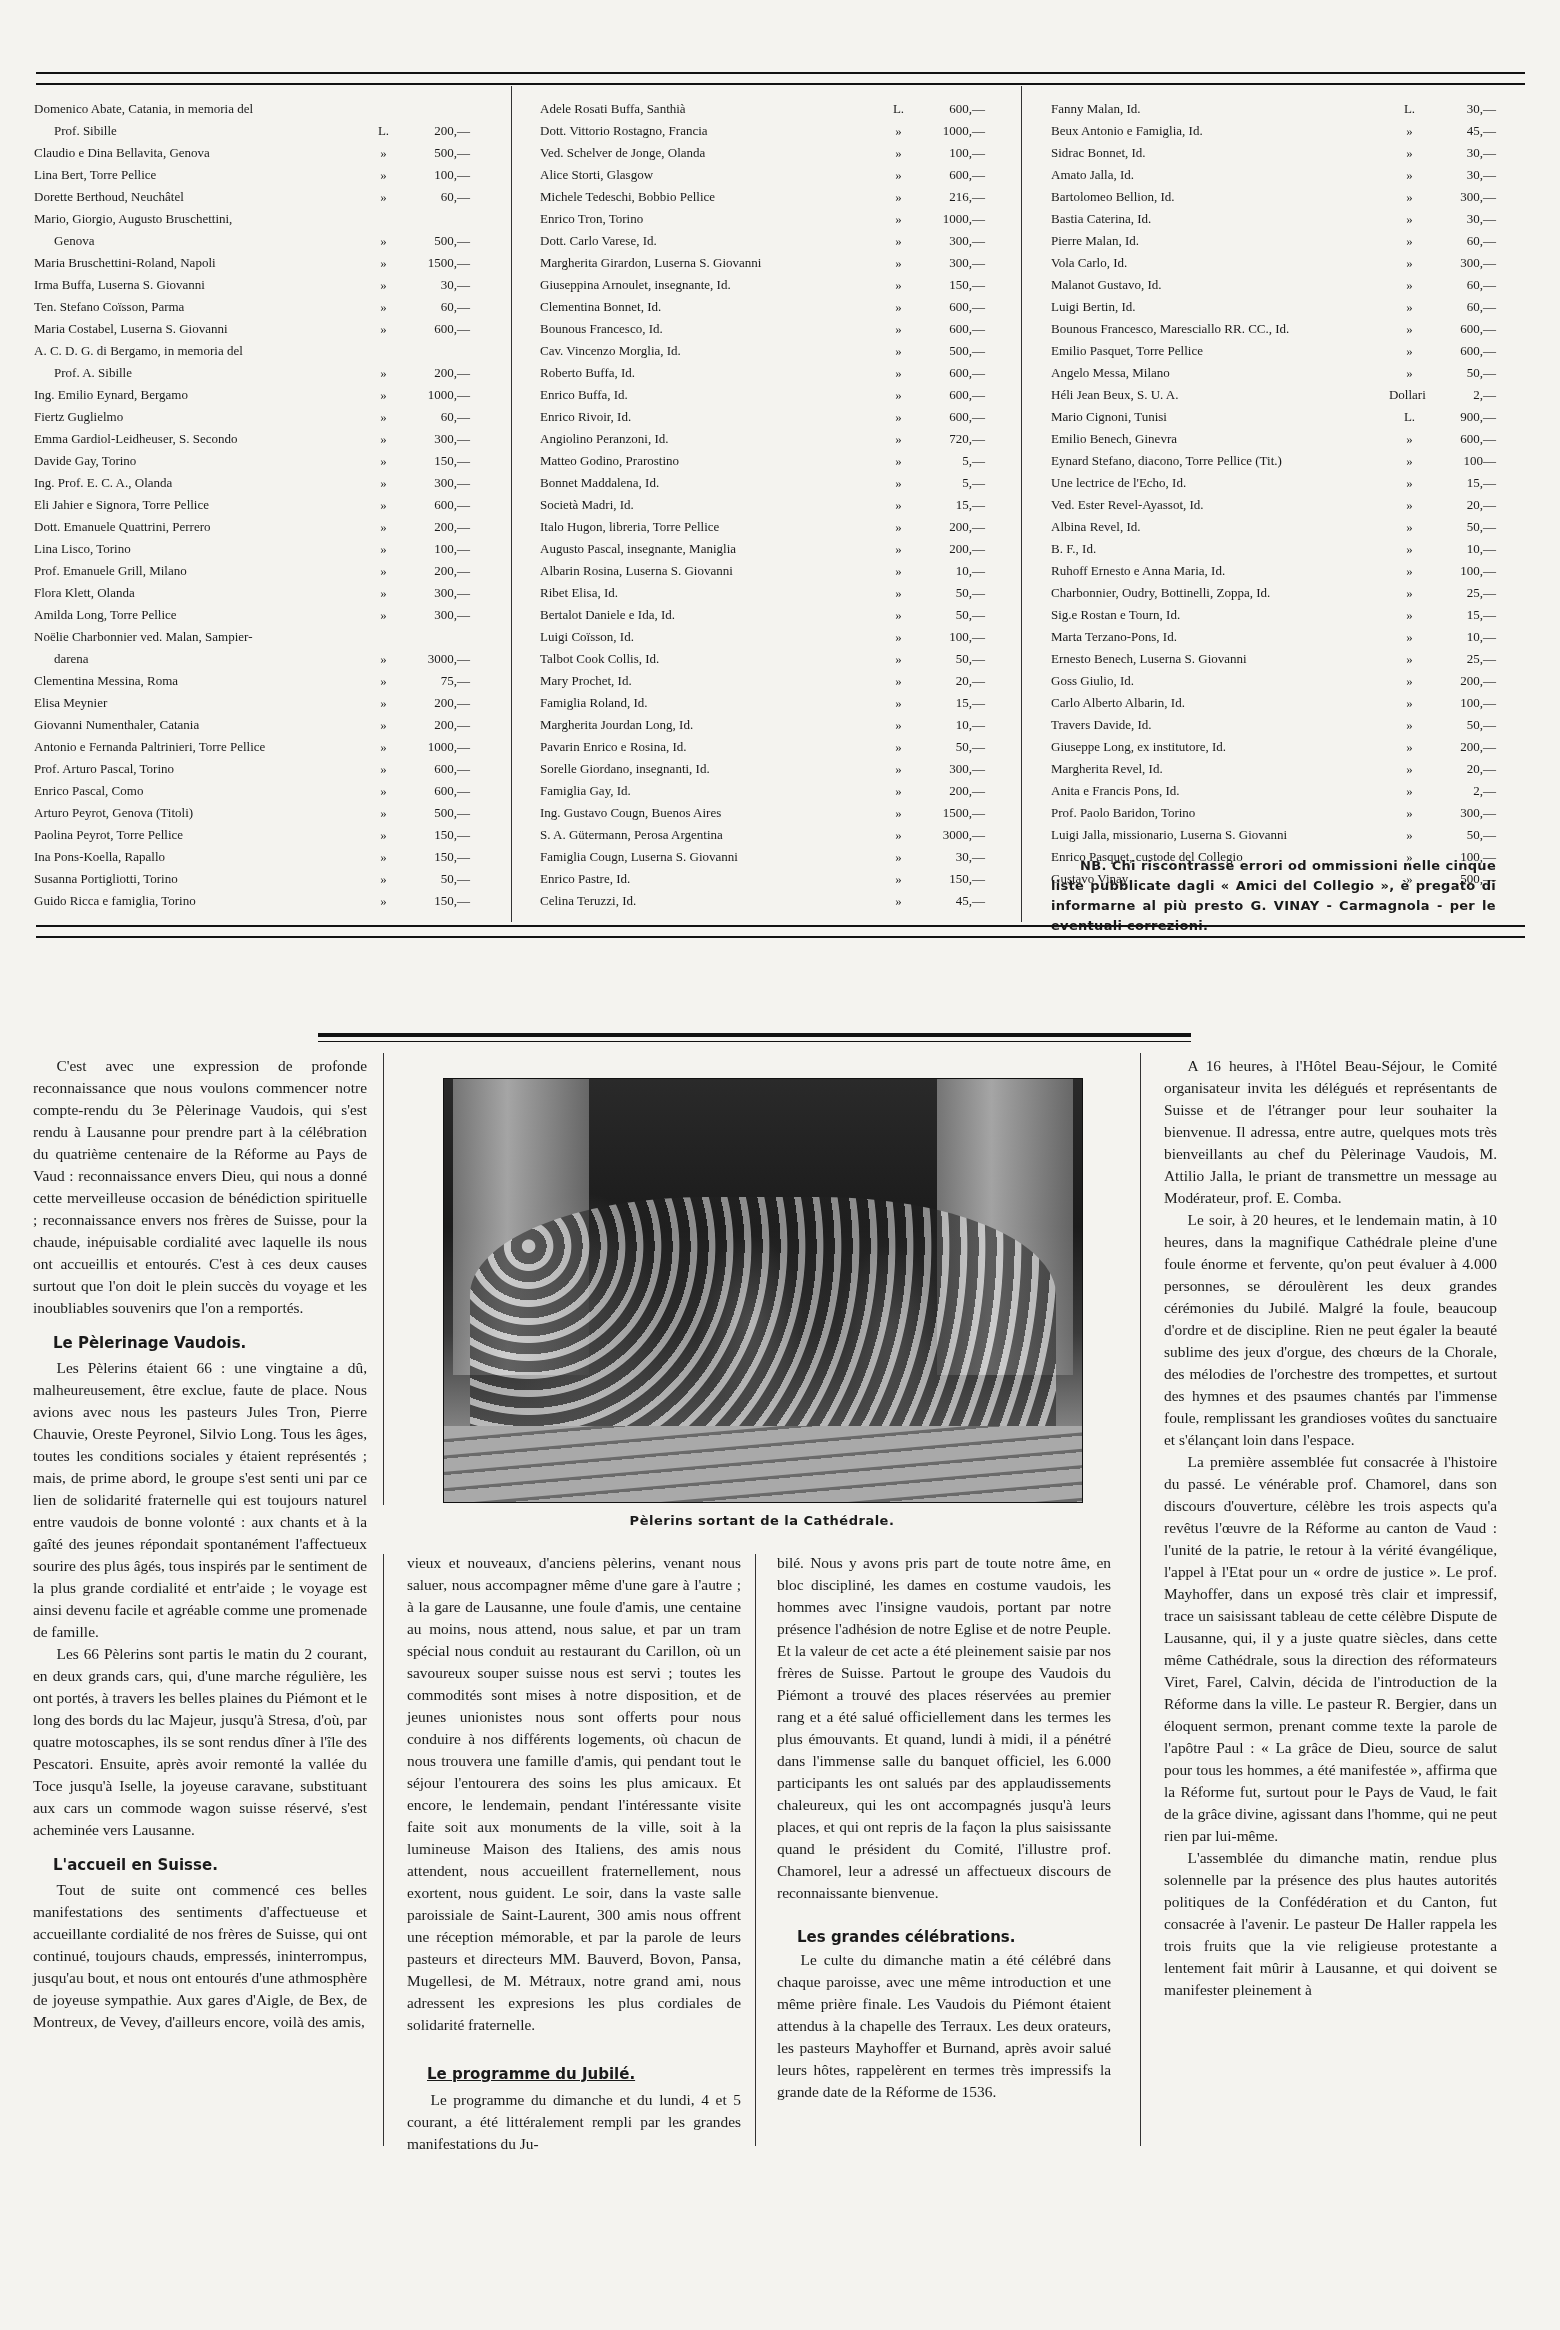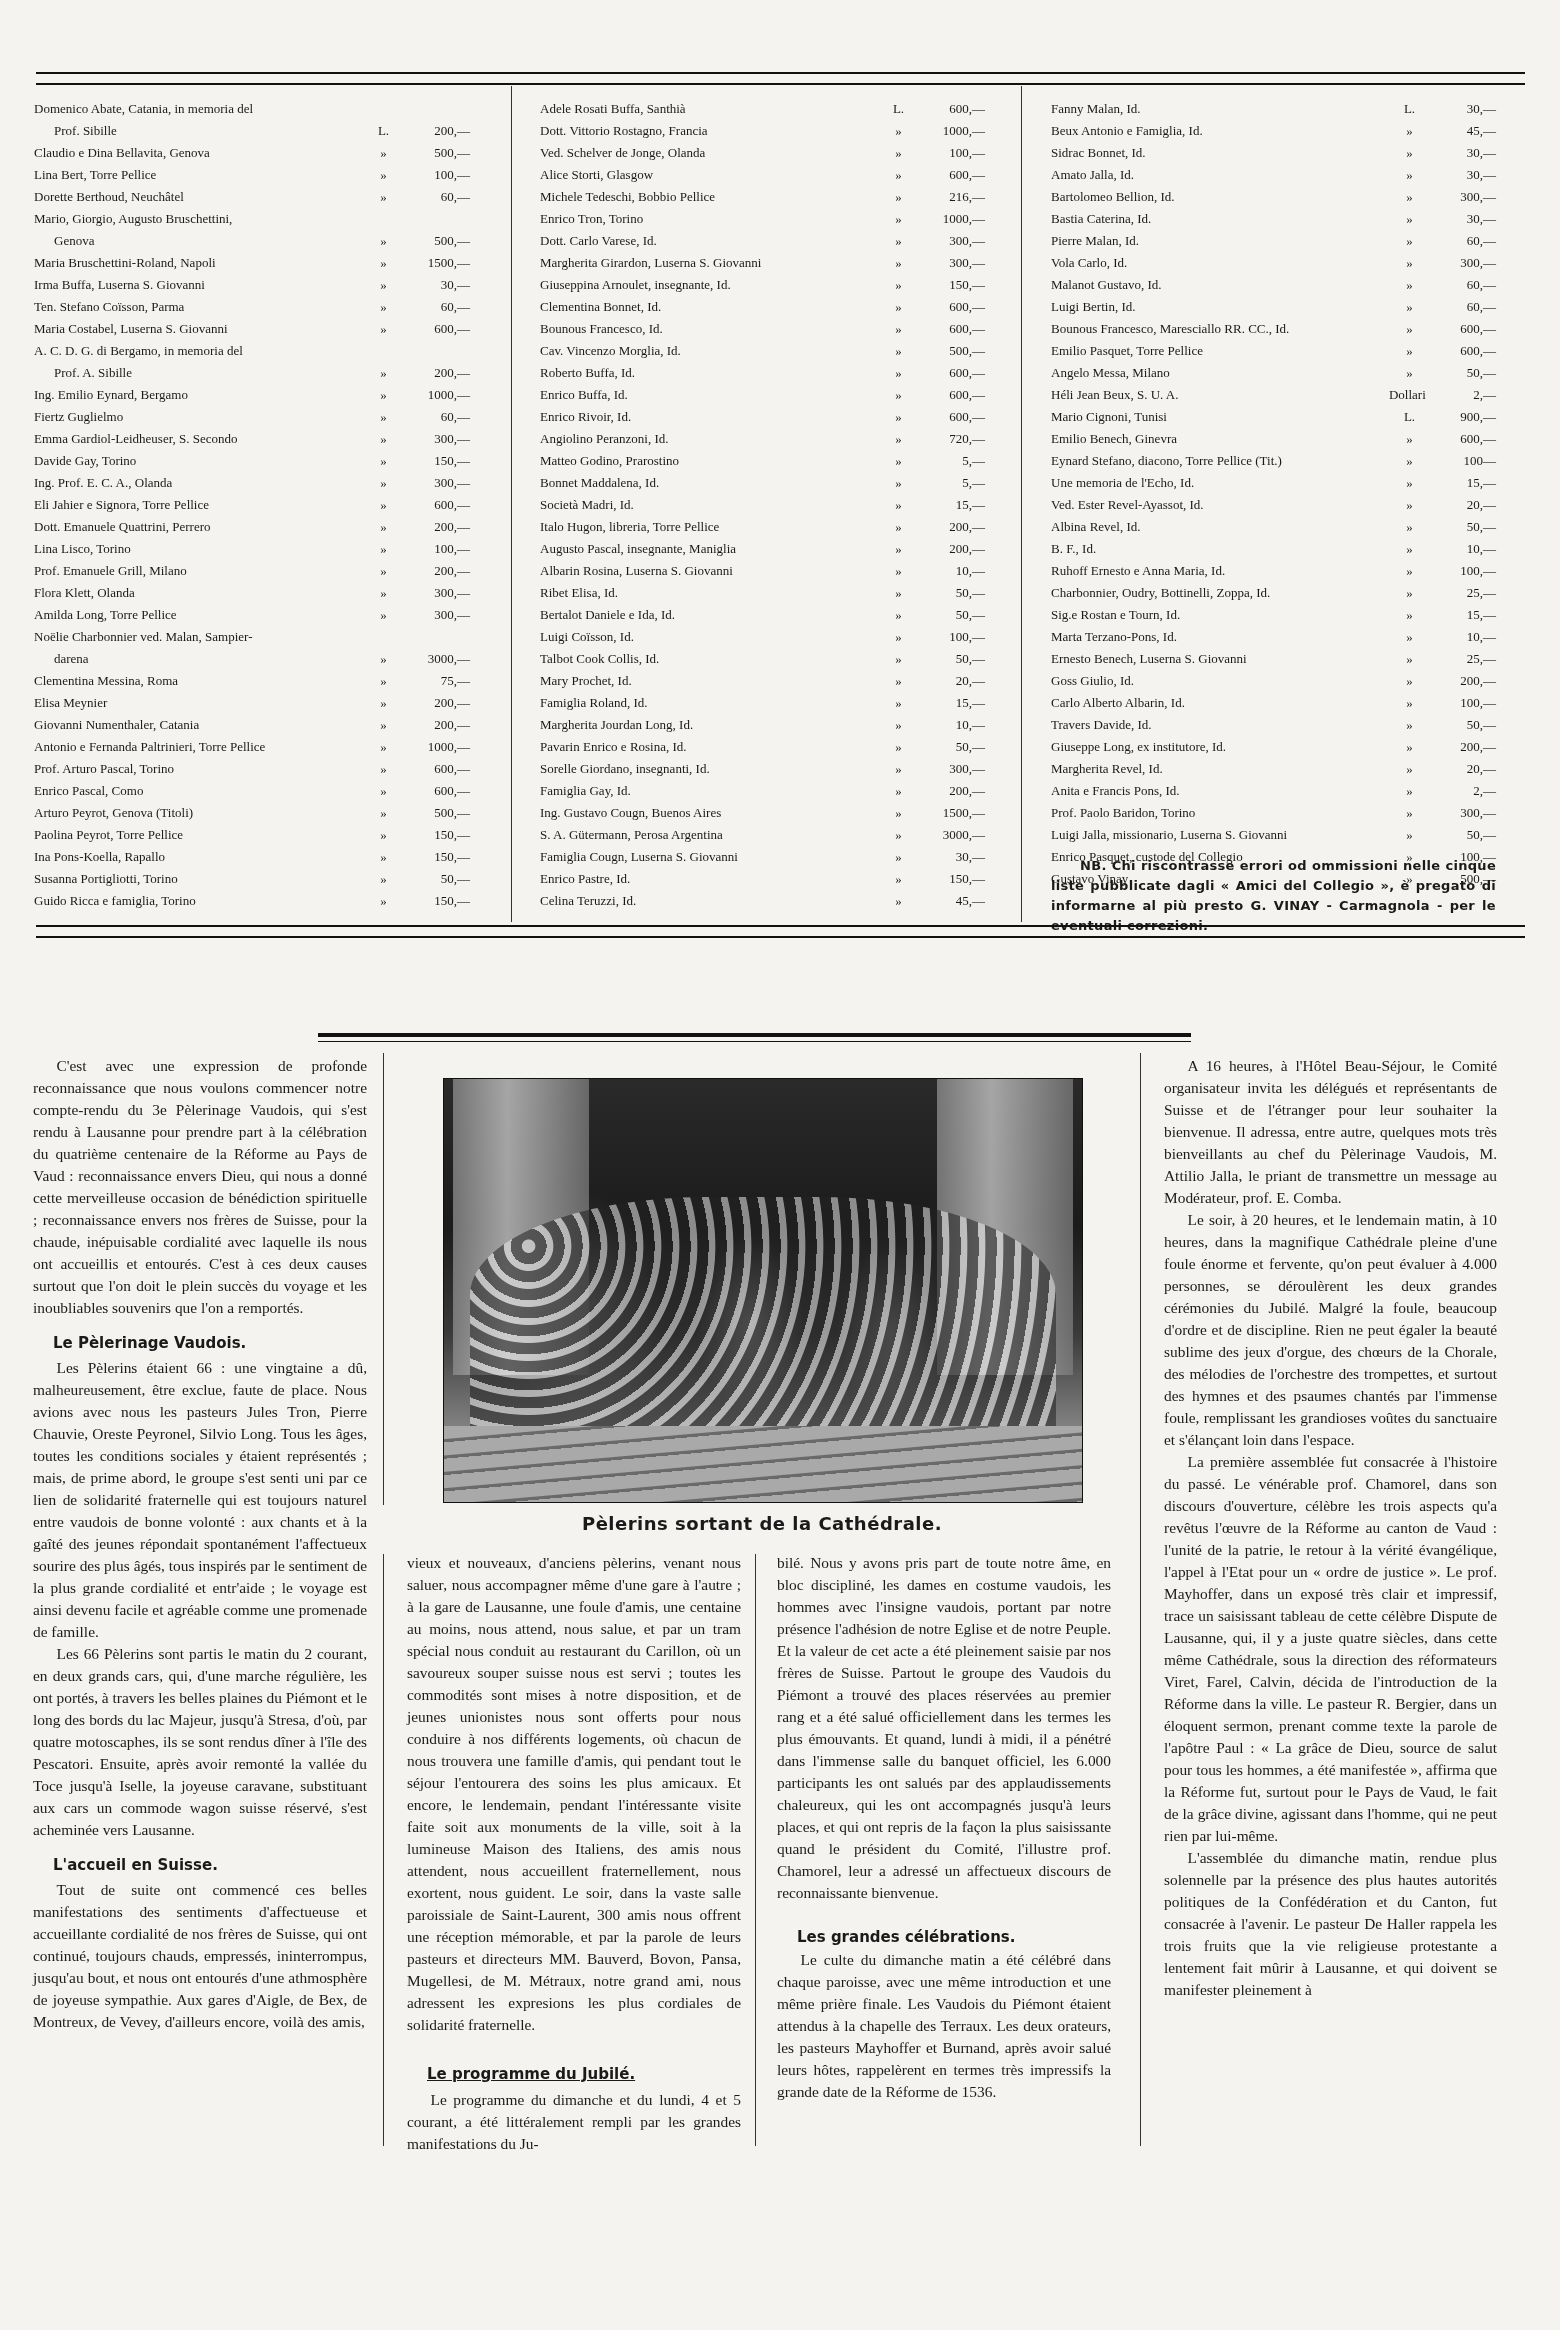--- a/index.html
+++ b/index.html
@@ -59,21 +59,21 @@
     border:0.9px solid #111;
     overflow:hidden;
   }
   .photo .pillar { position:absolute; top:0; width:136px; height:70%; background:linear-gradient(90deg,#8e8e8e,#cfcfcf 40%,#7c7c7c); opacity:0.75; }
   .photo .crowd { position:absolute; left:4%; right:4%; top:28%; height:58%;
     background:
       repeating-radial-gradient(circle at 10% 20%, #e8e8e8 0 6.3px, #222 7.2px 18px);
     opacity:0.55; border-radius:40% 40% 6% 6%; }
   .photo .steps { position:absolute; left:0; right:0; bottom:0; height:18%;
     background:repeating-linear-gradient(175deg,#a9a9a9 0 12.6px,#6a6a6a 13.6px 16.3px); }
-  .caption { position:absolute; left:443px; width:638px; top:1513px; text-align:center; font-family:"DejaVu Sans", sans-serif; font-weight:bold; font-size:18px; letter-spacing:0.5px; }
+  .caption { position:absolute; left:443px; width:638px; top:1513px; text-align:center; font-family:"DejaVu Sans", sans-serif; font-weight:bold; font-size:13px; letter-spacing:0.5px; }
 </style>
 </head>
 <body>
 
 <div class="page">
 
   <div class="rule-double" style="top:72px;"></div>
 
   <div class="vline" style="left:511px; top:86px; height:836px;"></div>
   <div class="vline" style="left:1021px; top:86px; height:836px;"></div>
@@ -512,21 +512,21 @@
         <span class="name"><span>Emilio Benech, Ginevra</span></span>
         <span class="cur">»</span>
         <span class="amt">600,—</span>
       </div>
       <div class="row">
         <span class="name"><span>Eynard Stefano, diacono, Torre Pellice (Tit.)</span></span>
         <span class="cur">»</span>
         <span class="amt">100—</span>
       </div>
       <div class="row">
-        <span class="name"><span>Une memoria de l'Echo, Id.</span></span>
+        <span class="name"><span>Une lectrice de l'Echo, Id.</span></span>
         <span class="cur">»</span>
         <span class="amt">15,—</span>
       </div>
       <div class="row">
         <span class="name"><span>Ved. Ester Revel-Ayassot, Id.</span></span>
         <span class="cur">»</span>
         <span class="amt">20,—</span>
       </div>
       <div class="row">
         <span class="name"><span>Albina Revel, Id.</span></span>

